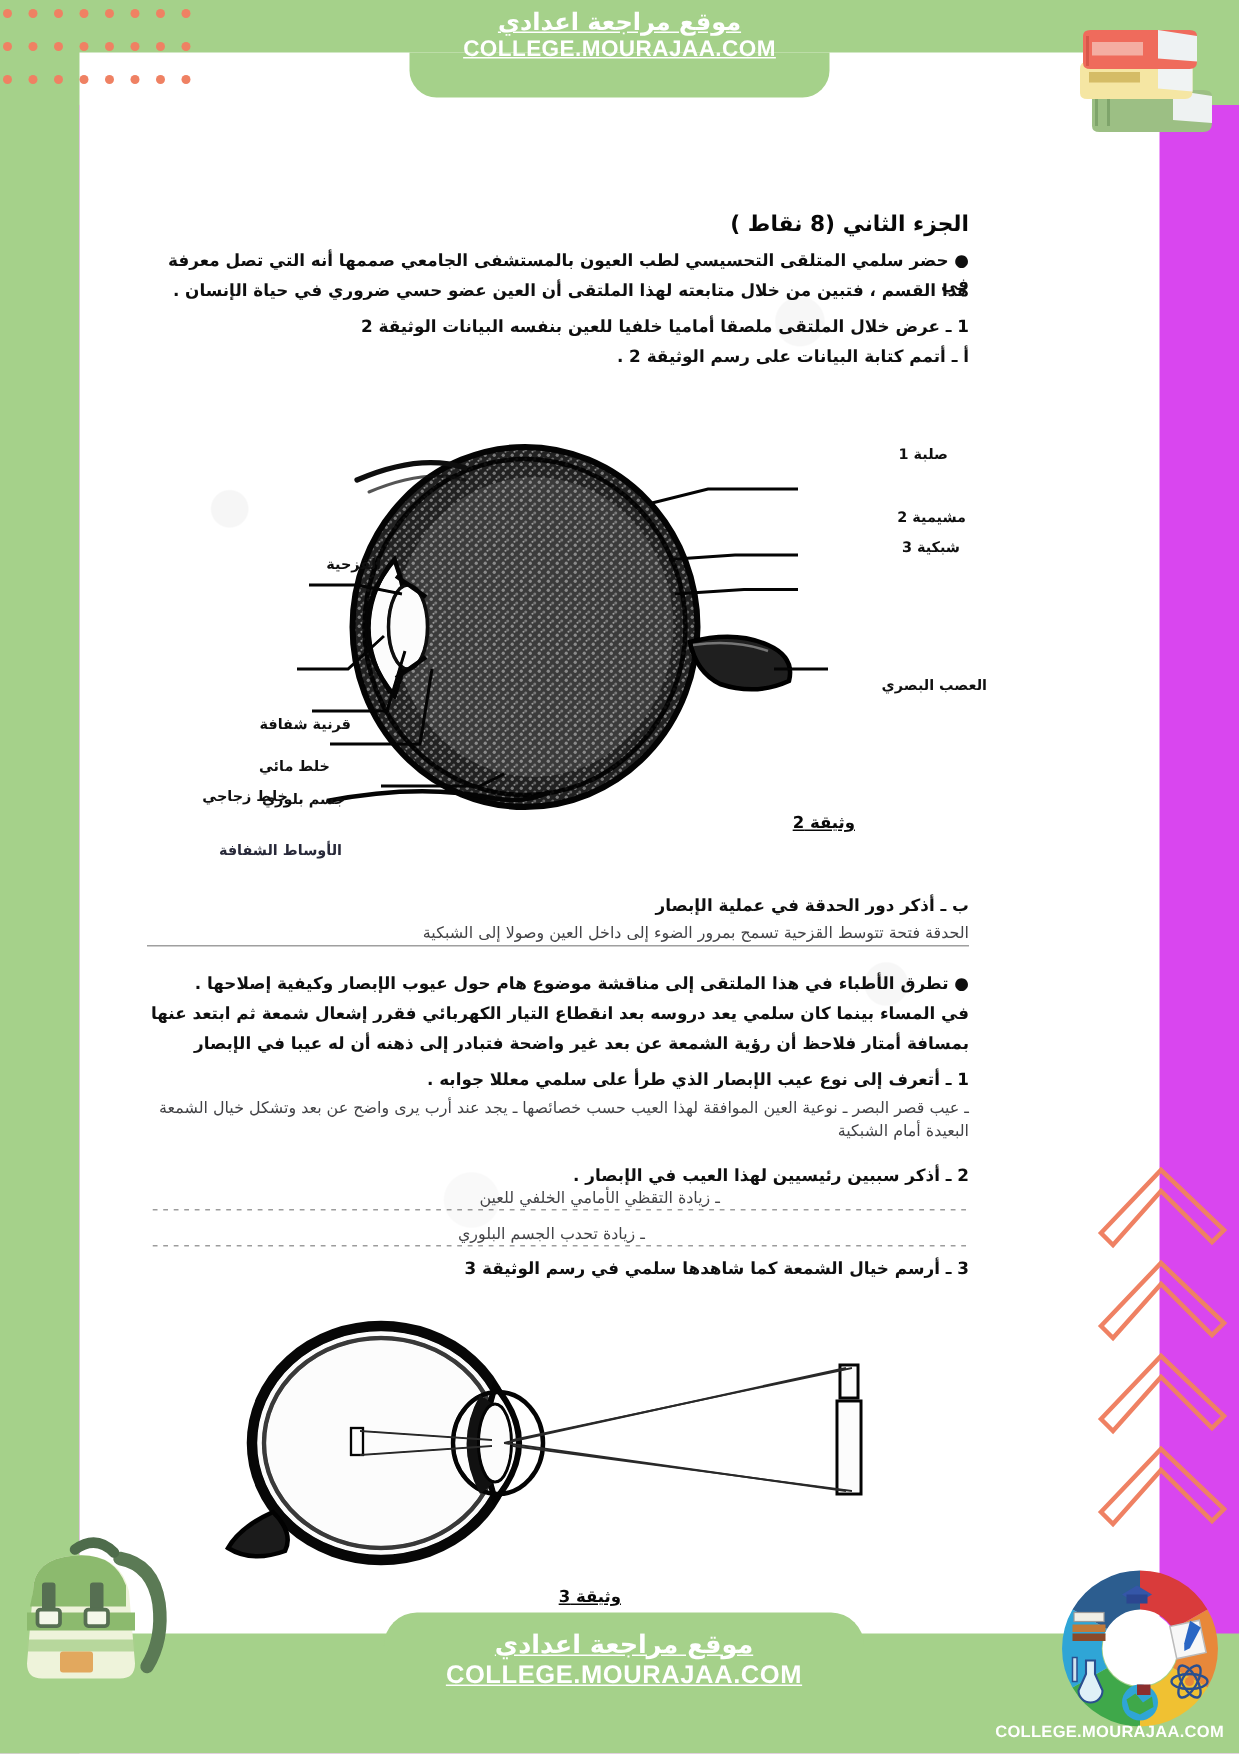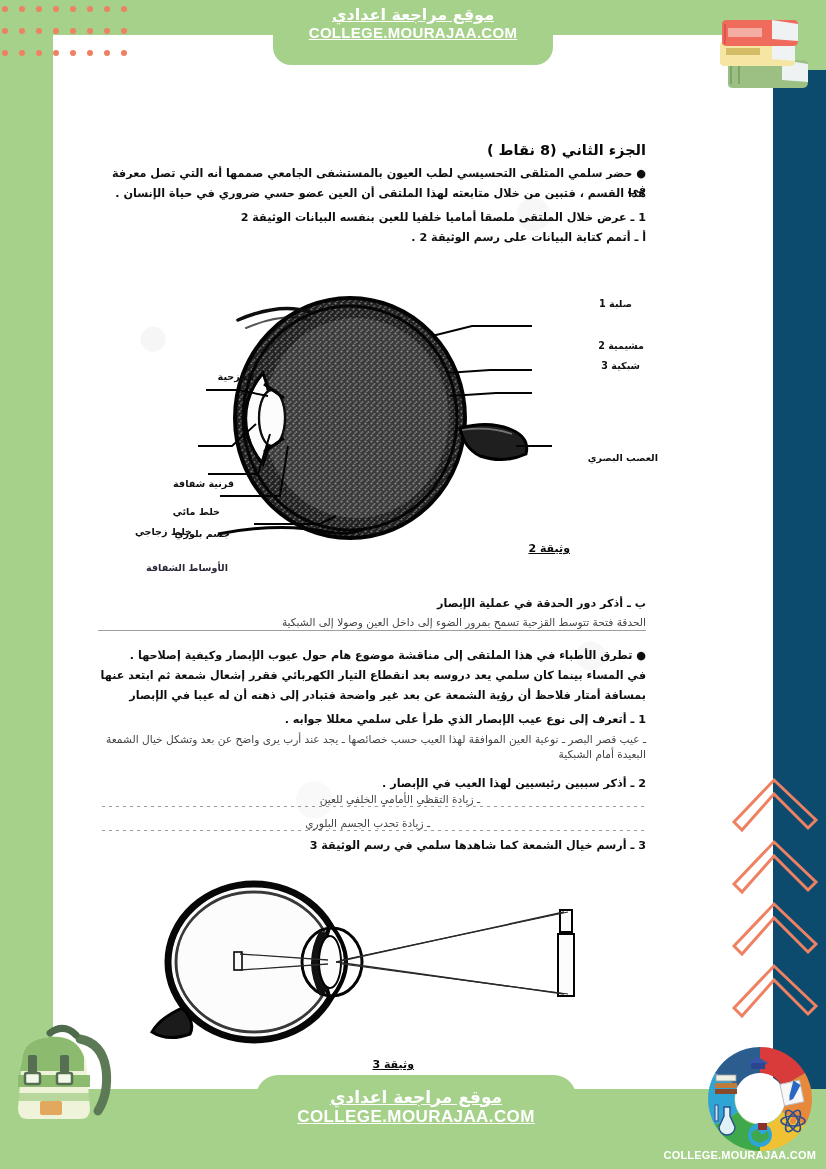--- a/index.html
+++ b/index.html
@@ -6,21 +6,21 @@
   html,body{margin:0;padding:0;}
   body{
     width:826px;height:1169px;
     background:#ffffff;
     font-family:"DejaVu Sans","Liberation Sans",sans-serif;
     overflow:hidden;
     position:relative;
   }
 
   
-  .page{position:absolute;inset:0;background:#0c4a6e;}
+  .page{position:absolute;inset:0;background:#d946ef;}
 
   
   .header-band{
     position:absolute;left:0;top:0;width:826px;height:70px;
     background:#a5d18a;
   }
   .header-tab{
     position:absolute;left:273px;top:35px;width:280px;height:30px;
     background:#a5d18a;border-radius:0 0 18px 18px;
   }

